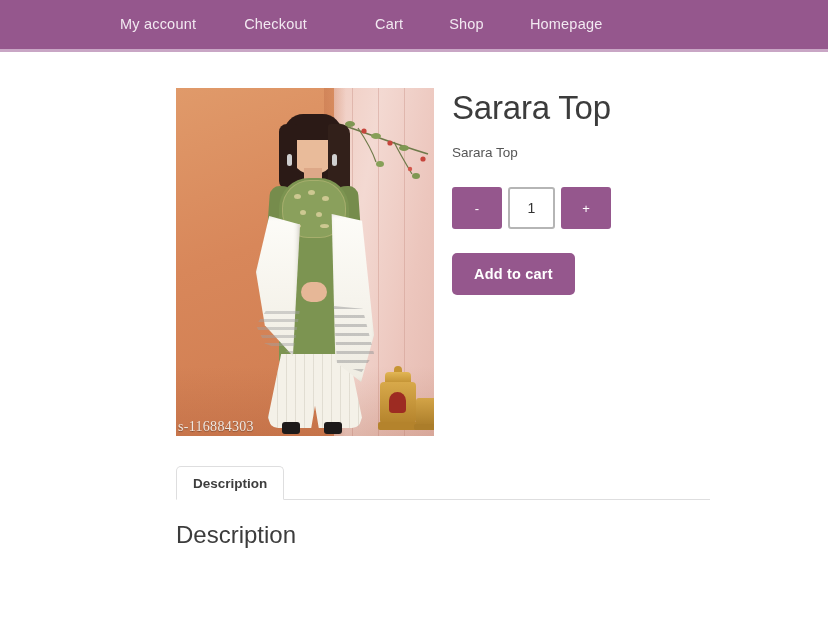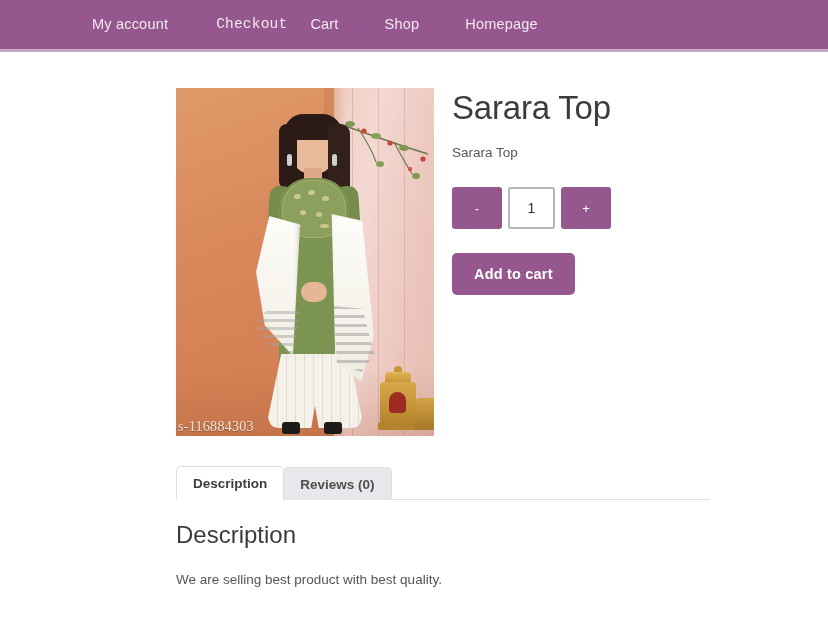--- a/index.html
+++ b/index.html
@@ -12,34 +12,34 @@
   }
 
   
   .navbar {
     width: 828px;
     height: 52px;
     background: #95578d;
     border-bottom: 3px solid #c9a6c5;
     display: flex;
     align-items: center;
-    padding-left: 92px;
+    padding-left: 120px;
     position: relative;
   }
   .nav-link {
     color: #f2e9f1;
     font-size: 14.5px;
     text-decoration: none;
     white-space: nowrap;
     letter-spacing: 0.2px;
     line-height: 1;
     padding: 6px 0;
   }
   .nav-gap-1 { margin-right: 48px; }
-  .nav-gap-2 { margin-right: 23px; font-family: Liberation Mono, monospace; }
+  .nav-gap-2 { margin-right: 68px; }
   .nav-gap-3 { margin-right: 46px; }
   .nav-gap-4 { margin-right: 46px; }
 
   
   .page {
     position: relative;
     width: 828px;
     padding: 0;
     background: #fff;
   }
@@ -421,22 +421,20 @@
       </div>
 
       <button class="add-cart">Add to cart</button>
 
     </div>
   </div>
 
   <div class="tabs-area">
     <ul class="tab-list">
       <li class="tab active">Description</li>
-      <li class="tab">Reviews (0)</li>
     </ul>
 
     <div class="tab-panel">
       <h2 class="panel-title">Description</h2>
-      <p class="panel-text">We are selling best product with best quality.</p>
     </div>
   </div>
 
 </div>
 
 </body></html>

